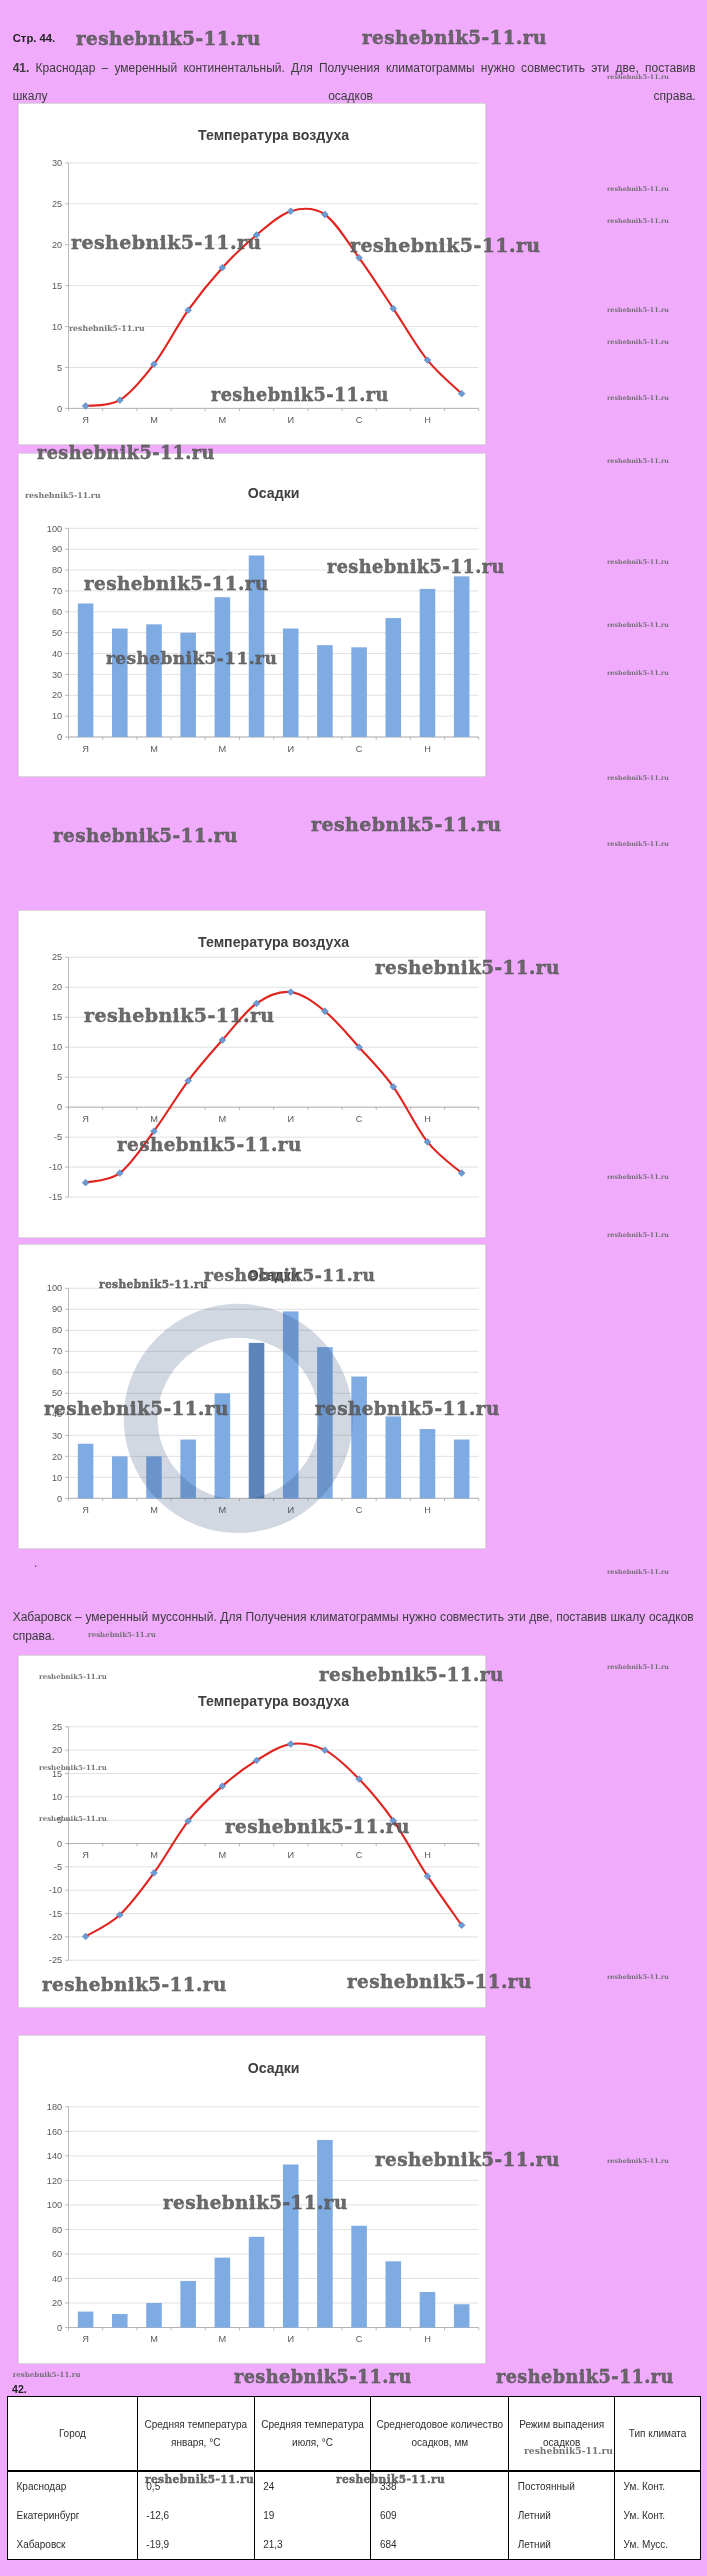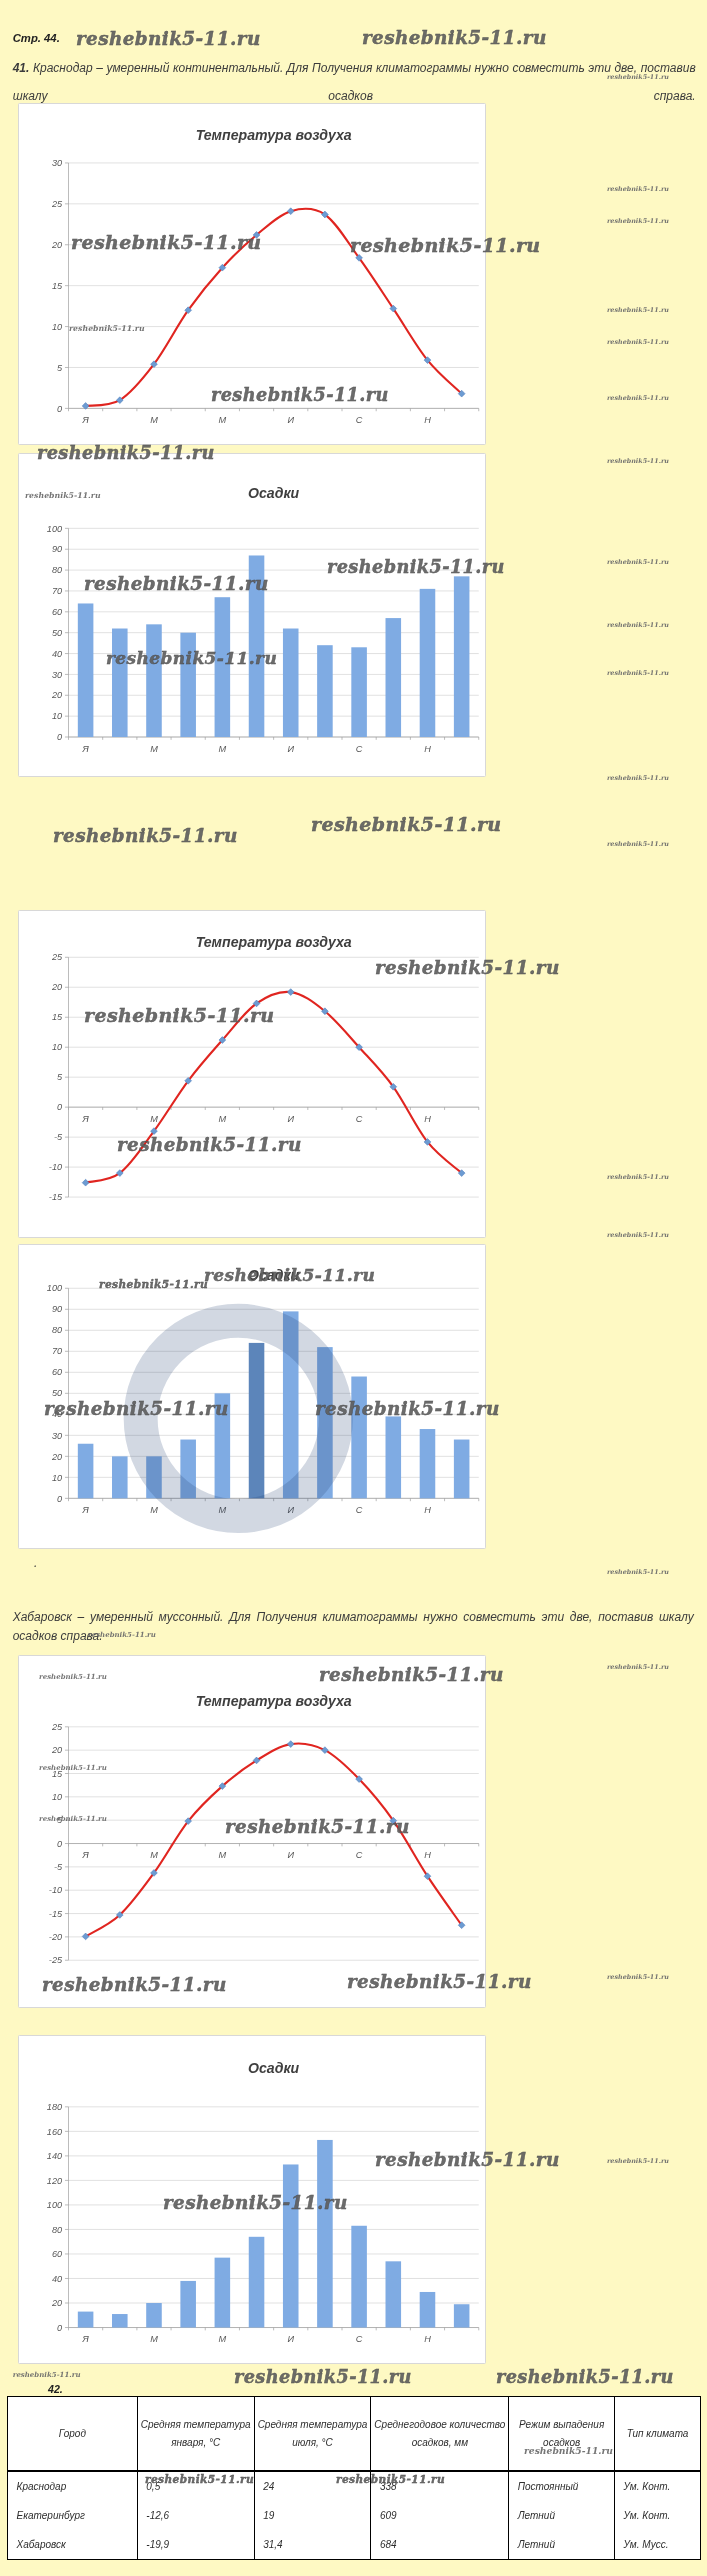--- a/index.html
+++ b/index.html
@@ -1,25 +1,25 @@
 <!DOCTYPE html>
 <html style="font-size:11.3px"><head>
 <meta charset="utf-8">
 <style>
   html,body{margin:0;padding:0;background:#fff;}
-  .page{position:relative;width:708px;height:2576px;background:#fef9c3;overflow:hidden;
-        font-family:"Liberation Sans",sans-serif;font-style:italic;}
+  .page{position:relative;width:708px;height:2576px;background:#f0abfc;overflow:hidden;
+        font-family:"Liberation Sans",sans-serif;}
   .hdr{position:absolute;left:12.7px;top:32px;font-size:11.3px;font-weight:bold;color:#222;}
   .para{position:absolute;margin:0;color:#3c3c3c;font-size:12px;text-align:justify;}
   .p41{left:12.7px;top:55px;width:683px;line-height:2.3;text-align-last:justify;}
   .p41 .num{font-weight:bold;}
   .p-ekb{left:12.7px;top:838px;width:600px;line-height:1.65;}
   .p-dot{left:34px;top:1557px;line-height:1;}
   .p-khb{left:12.7px;top:1608px;width:681px;line-height:1.55;}
-  .num42{position:absolute;left:48px;top:2383px;font-size:10.6px;font-weight:bold;color:#222;}
+  .num42{position:absolute;left:12px;top:2383px;font-size:10.6px;font-weight:bold;color:#222;}
   .chart-box{position:absolute;left:17.7px;width:466px;background:#fff;border:0.7px solid #d8d8d8;border-radius:1.4px;}
   .chart-box svg{position:absolute;left:0;top:0;}
   .wm{position:absolute;font-family:"DejaVu Serif",serif;font-weight:bold;color:#5f5f5f;
       white-space:nowrap;letter-spacing:0.4px;-webkit-text-stroke:0.4px #454545;opacity:.92;z-index:5;}
   .wm.sm{-webkit-text-stroke:0;color:#6a6a6a;letter-spacing:0;}
   .climate-table{position:absolute;left:7px;top:2396px;width:694px;border-collapse:collapse;
       border:1.4px solid #000;color:#2e2e2e;font-size:10px;background:#fff;}
   .climate-table th{border-left:0.7px solid #000;border-right:0.7px solid #000;border-bottom:2.8px double #000;
       font-weight:normal;text-align:center;vertical-align:middle;line-height:1.75;padding:5.7px 2.8px;height:62px;}
   .climate-table td{border-left:0.7px solid #000;border-right:0.7px solid #000;
@@ -484,21 +484,21 @@
           <td>Екатеринбург</td>
           <td>-12,6</td>
           <td>19</td>
           <td>609</td>
           <td>Летний</td>
           <td>Ум. Конт.</td>
         </tr>
         <tr>
           <td>Хабаровск</td>
           <td>-19,9</td>
-          <td>31,4</td>
+          <td>21,3</td>
           <td>684</td>
           <td>Летний</td>
           <td>Ум. Мусс.</td>
         </tr>
       </tbody>
   </table>
 
   <div id="wm-layer">
       <span class="wm" style="left: 76px; top: 28px; font-size: 18.4px;">reshebnik5-11.ru</span>
       <span class="wm" style="left: 362px; top: 27px; font-size: 18.4px;">reshebnik5-11.ru</span>

